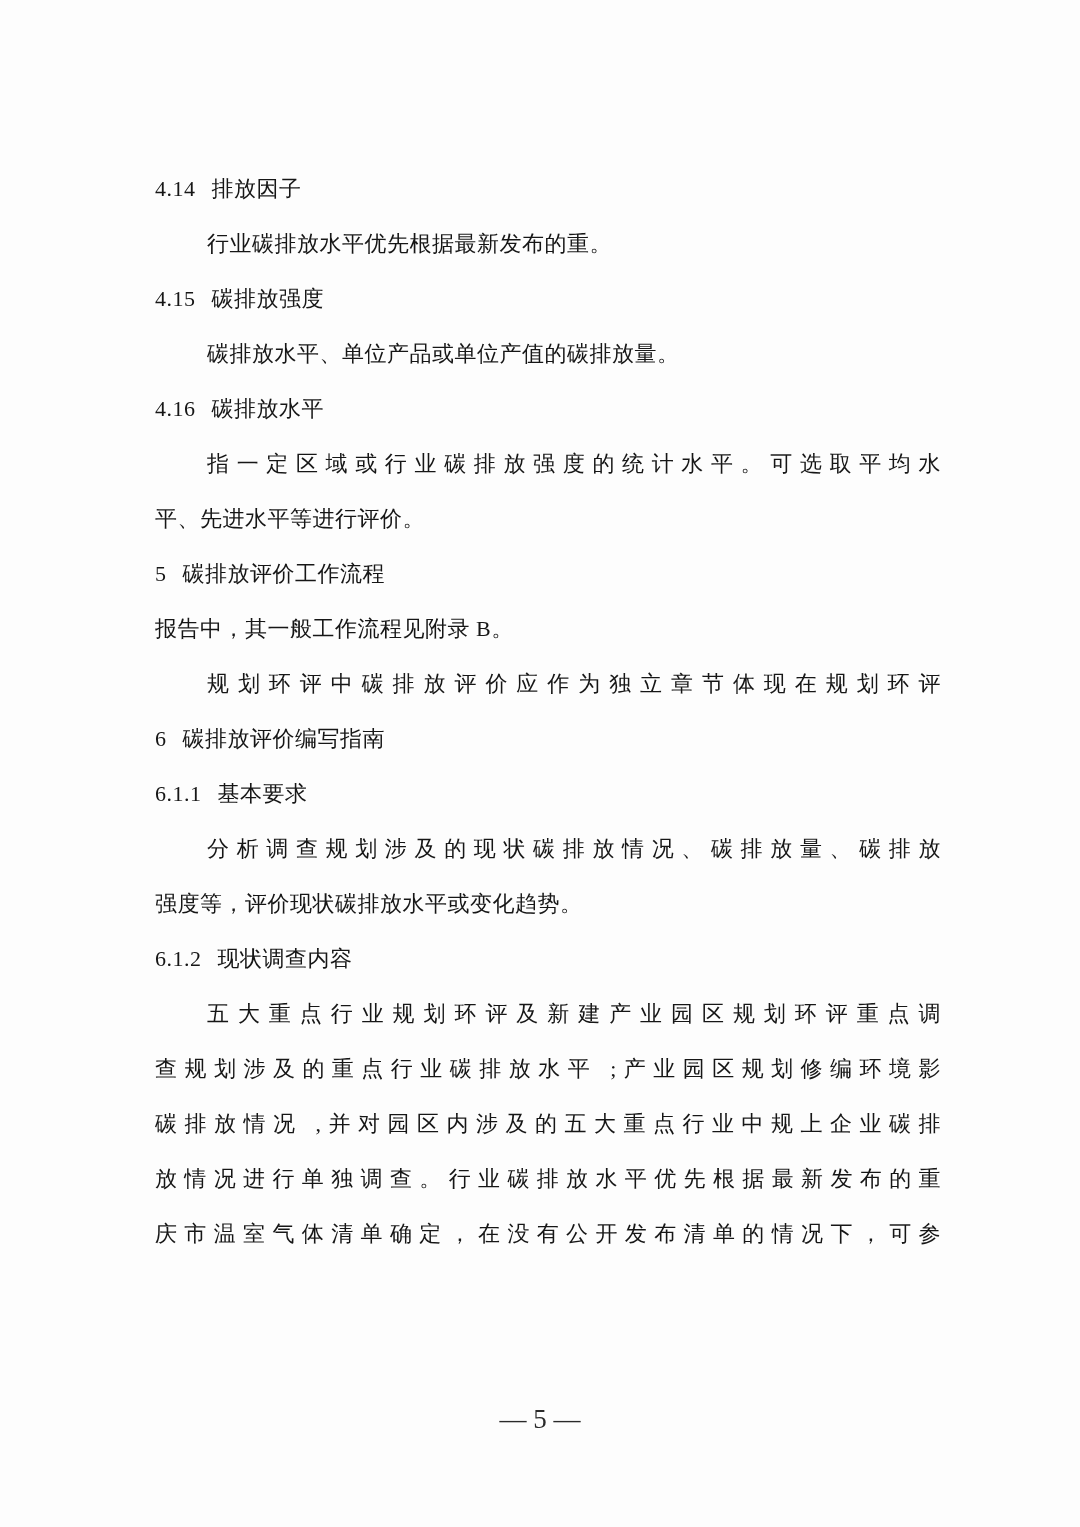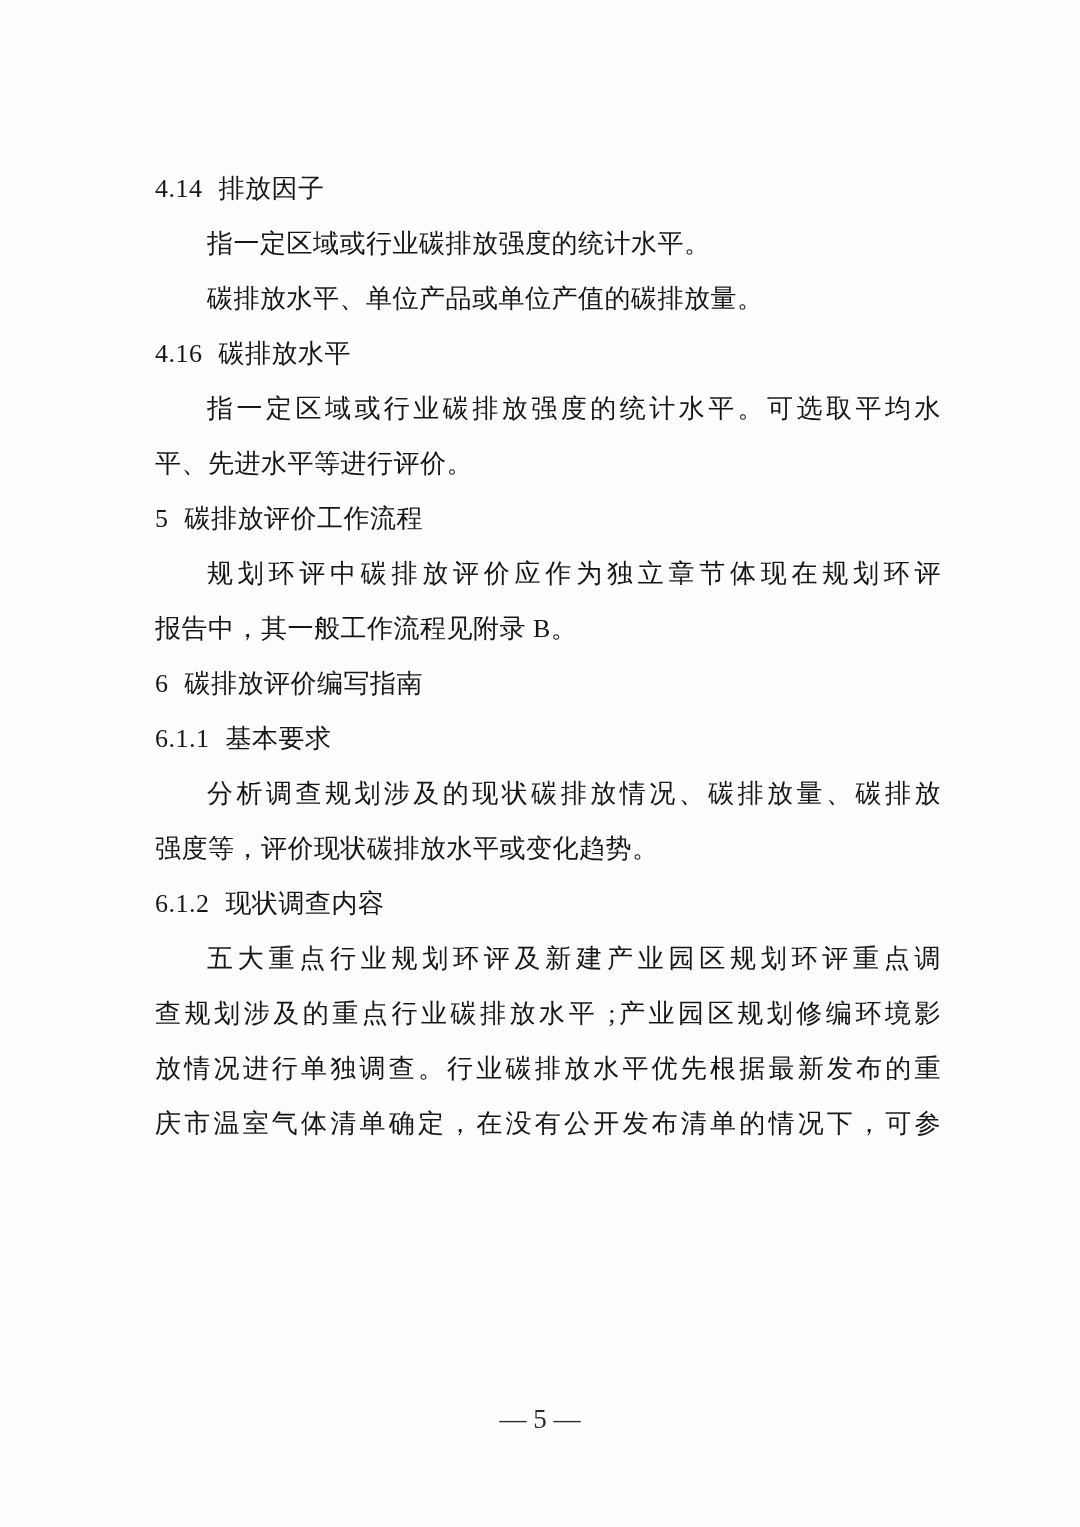--- a/index.html
+++ b/index.html
@@ -22,21 +22,21 @@
   }
   .content {
     position: absolute;
     left: 155px;
     top: 161px;
     width: 786px;
   }
   .line {
     height: 55px;
     line-height: 55px;
-    font-size: 26px;
+    font-size: 22px;
     letter-spacing: 0.5px;
     white-space: normal;
     overflow: visible;
   }
   
   .line.full {
     text-align: justify;
     text-align-last: justify;
     text-justify: inter-character;
   }
@@ -60,35 +60,37 @@
     font-family: "Liberation Serif", "DejaVu Serif", serif;
   }
 </style>
 </head>
 <body>
 
 <div class="page">
 
   <main class="content">
       <div class="line heading"><span class="sec-num">4.14</span><span class="sec-title">排放因子</span></div>
-      <div class="line body-first">指一定区域或行业碳排放强度的统计水平。</div>
+      <div class="line body-first">行业碳排放水平优先根据最新发布的重。</div>
+      <div class="line heading"><span class="sec-num">4.15</span><span class="sec-title">碳排放强度</span></div>
       <div class="line body-first">碳排放水平、单位产品或单位产值的碳排放量。</div>
       <div class="line heading"><span class="sec-num">4.16</span><span class="sec-title">碳排放水平</span></div>
       <div class="line body-first full">指一定区域或行业碳排放强度的统计水平。可选取平均水</div>
       <div class="line body">平、先进水平等进行评价。</div>
       <div class="line heading"><span class="sec-num">5</span><span class="sec-title">碳排放评价工作流程</span></div>
+      <div class="line body">报告中，其一般工作流程见附录 B。</div>
       <div class="line body-first full">规划环评中碳排放评价应作为独立章节体现在规划环评</div>
-      <div class="line body">报告中，其一般工作流程见附录 B。</div>
       <div class="line heading"><span class="sec-num">6</span><span class="sec-title">碳排放评价编写指南</span></div>
       <div class="line heading"><span class="sec-num">6.1.1</span><span class="sec-title">基本要求</span></div>
       <div class="line body-first full">分析调查规划涉及的现状碳排放情况、碳排放量、碳排放</div>
       <div class="line body">强度等，评价现状碳排放水平或变化趋势。</div>
       <div class="line heading"><span class="sec-num">6.1.2</span><span class="sec-title">现状调查内容</span></div>
       <div class="line body-first full">五大重点行业规划环评及新建产业园区规划环评重点调</div>
       <div class="line body full">查规划涉及的重点行业碳排放水平 ;产业园区规划修编环境影</div>
+      <div class="line body full">碳排放情况 ,并对园区内涉及的五大重点行业中规上企业碳排</div>
       <div class="line body full">放情况进行单独调查。行业碳排放水平优先根据最新发布的重</div>
       <div class="line body full">庆市温室气体清单确定，在没有公开发布清单的情况下，可参</div>
     </main>
 
   <footer class="footer">
     <span>— 5 —</span>
   </footer>
 
 </div>
 

